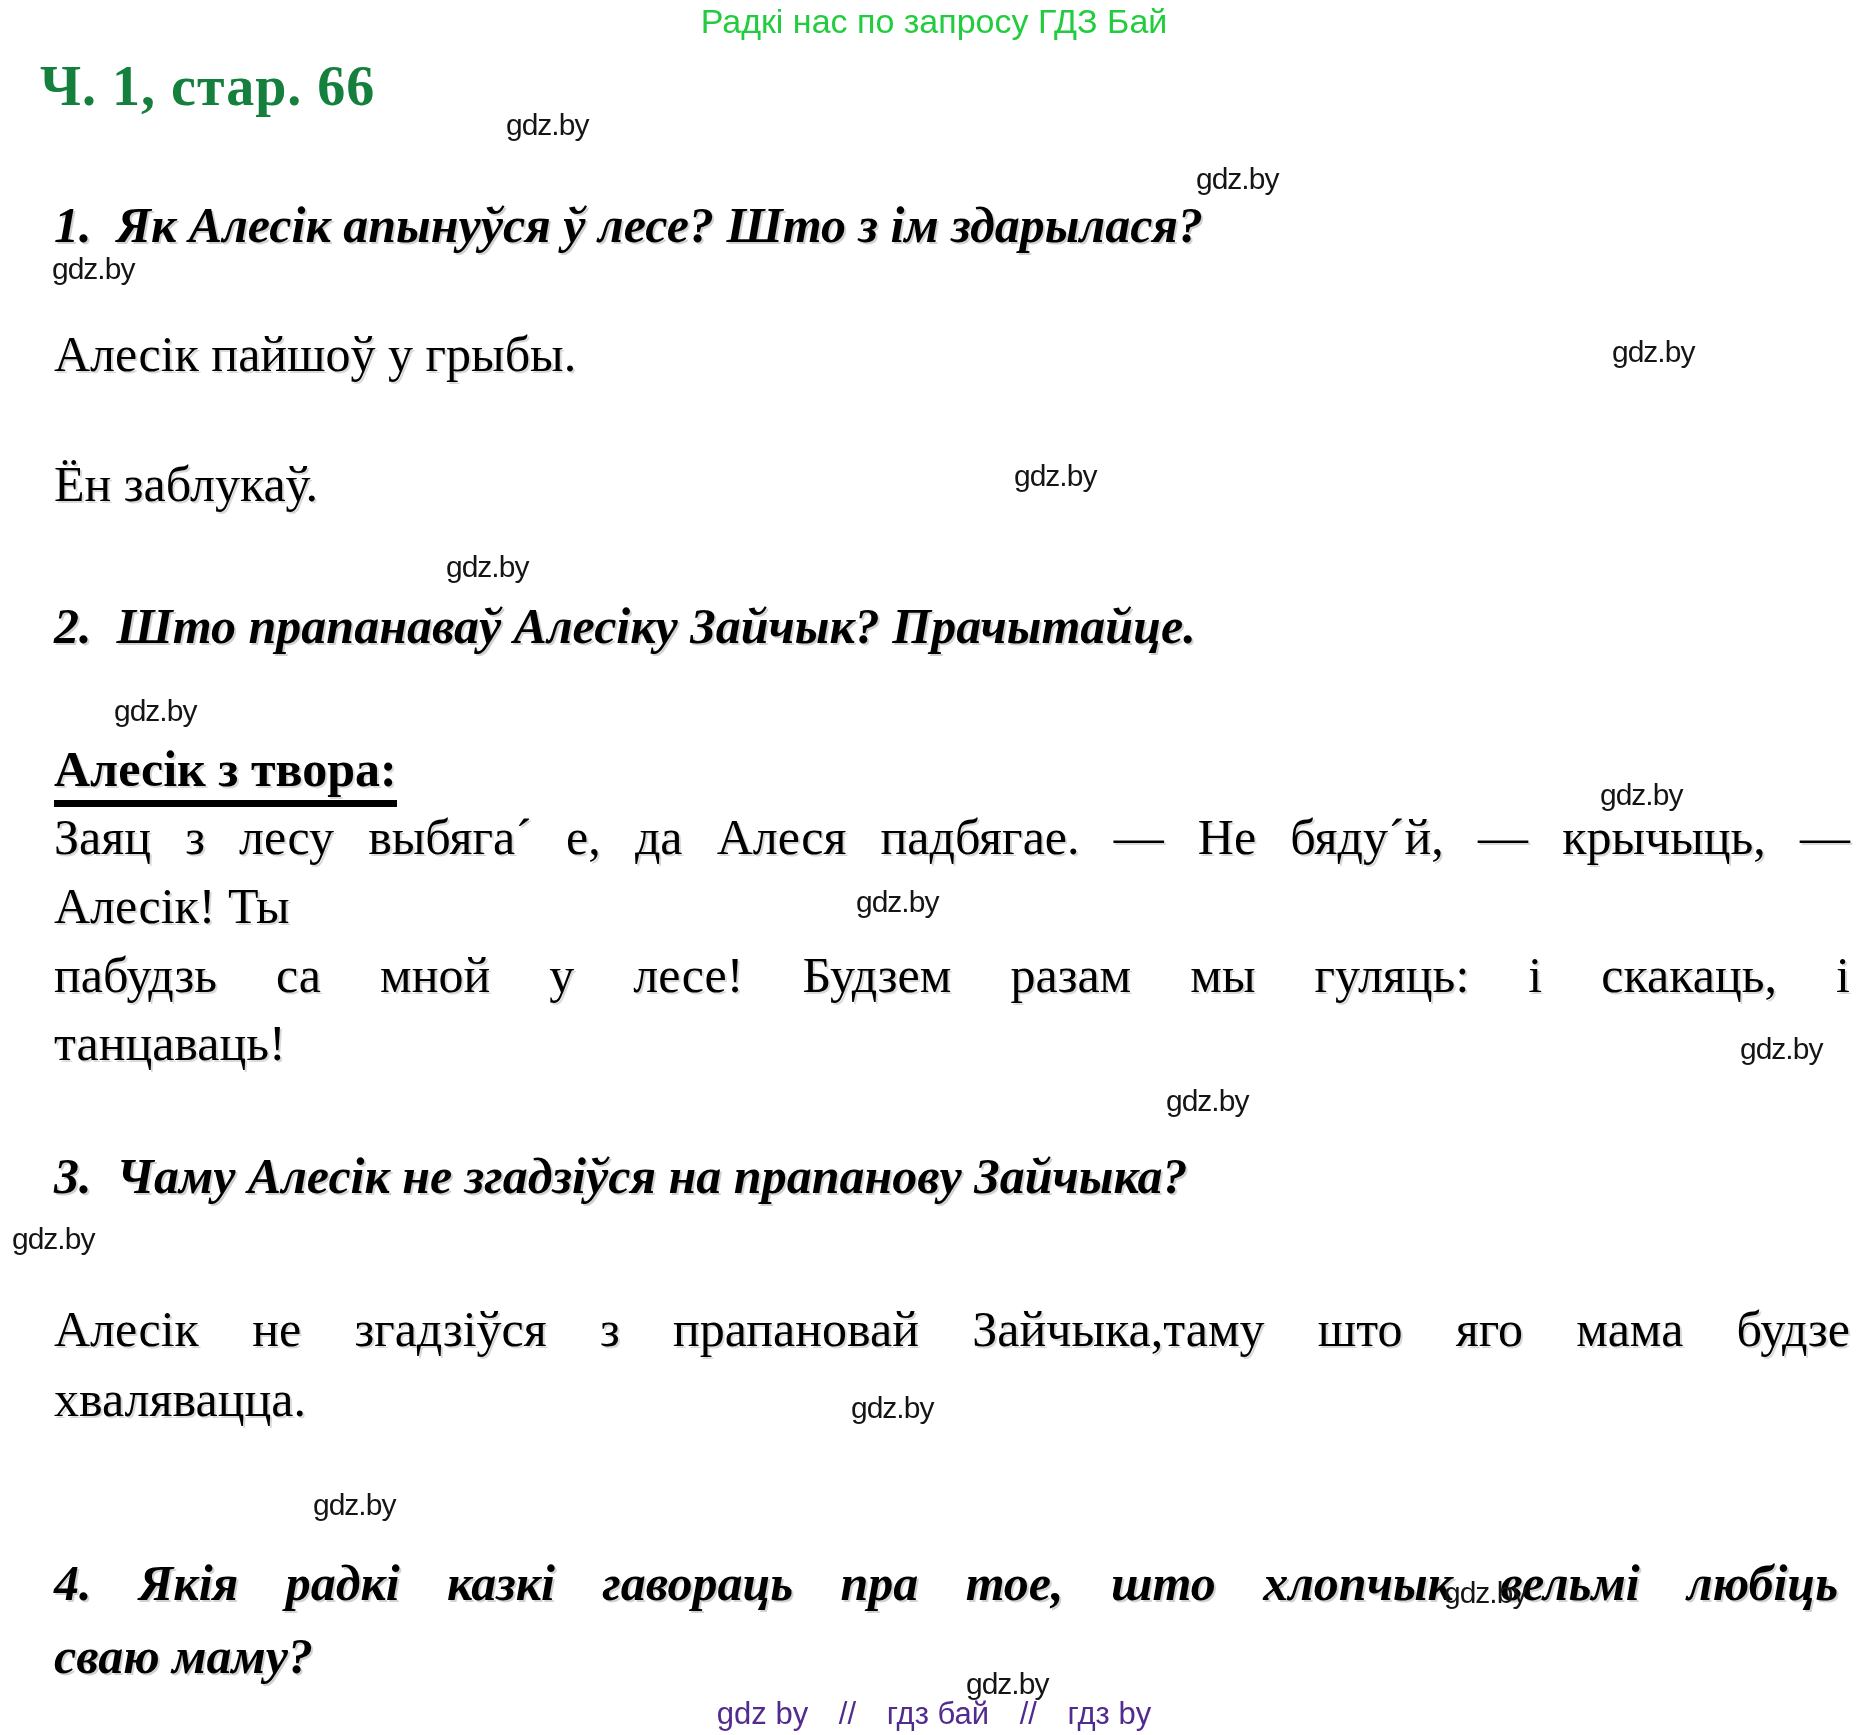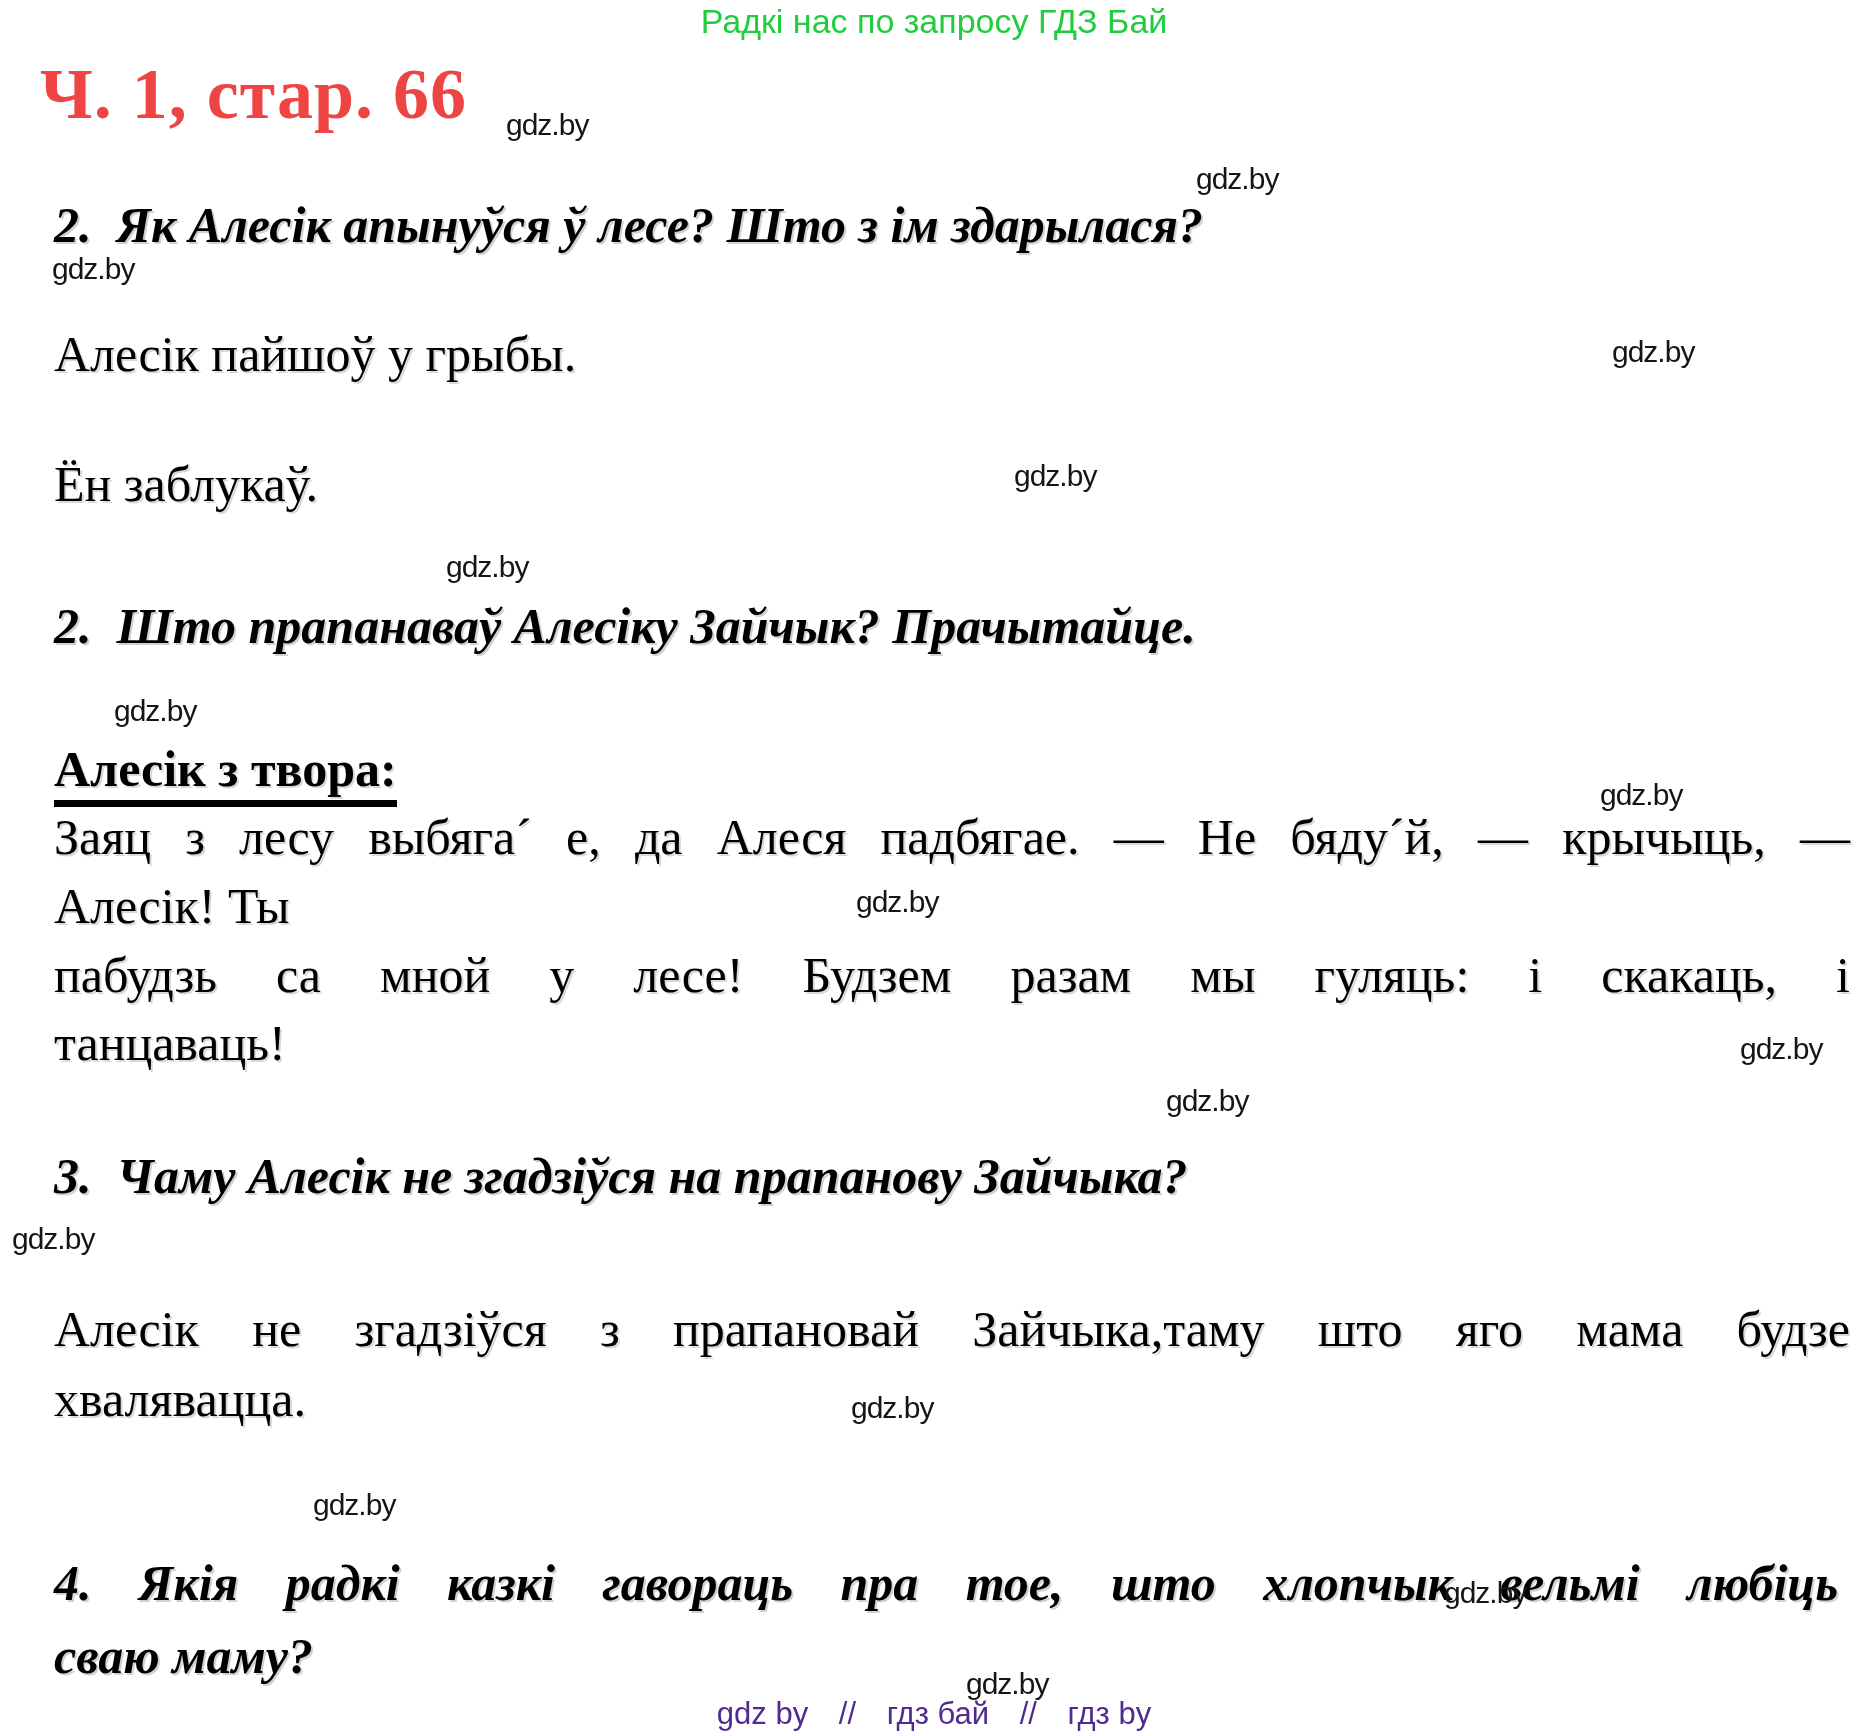--- a/index.html
+++ b/index.html
@@ -18,22 +18,22 @@
     text-align:center;
     font-family:"Liberation Sans", sans-serif;
     font-size:34px; line-height:1;
     color:#22cc3e;
   }
   
   .title{
     position:absolute; top:58px; left:40px;
     font-family:"Liberation Serif", serif;
     font-weight:bold;
-    font-size:72px; line-height:1;
-    color:#ef4444;
+    font-size:56px; line-height:1;
+    color:#15803d;
     letter-spacing:1px;
   }
   
   .question{
     position:absolute; left:54px; width:1796px;
     font-family:"Liberation Serif", serif;
     font-style:italic; font-weight:bold;
     font-size:50px; line-height:1.1;
     white-space:pre-wrap;
     text-shadow:2px 2px 0 rgba(0,0,0,0.18);
@@ -84,21 +84,21 @@
 </style>
 </head>
 <body>
 
 <div class="page">
 
   <div class="promo">Радкі нас по запросу ГДЗ Бай</div>
 
   <div class="title">Ч. 1, стар. 66</div>
 
-  <div class="question" style="top:198px;">2.  Як Алесік апынуўся ў лесе? Што з ім здарылася?</div>
+  <div class="question" style="top:198px;">1.  Як Алесік апынуўся ў лесе? Што з ім здарылася?</div>
   <div class="body-line" style="top:327px;">Алесік пайшоў у грыбы.</div>
   <div class="body-line" style="top:457px;">Ён заблукаў.</div>
 
   <div class="question" style="top:599px;">2.  Што прапанаваў Алесіку Зайчык? Прачытайце.</div>
   <div class="quote-heading" style="top:742px;"><span class="underline">Алесік з твора:</span></div>
   <div class="body-line just" style="top:810px;">Заяц з лесу выбяга´ е, да Алеся падбягае. — Не бяду´й, — крычыць, —</div>
   <div class="body-line" style="top:879px;">Алесік! Ты</div>
   <div class="body-line just" style="top:948px;">пабудзь са мной у лесе! Будзем разам мы гуляць: і скакаць, і</div>
   <div class="body-line" style="top:1016px;">танцаваць!</div>
 

